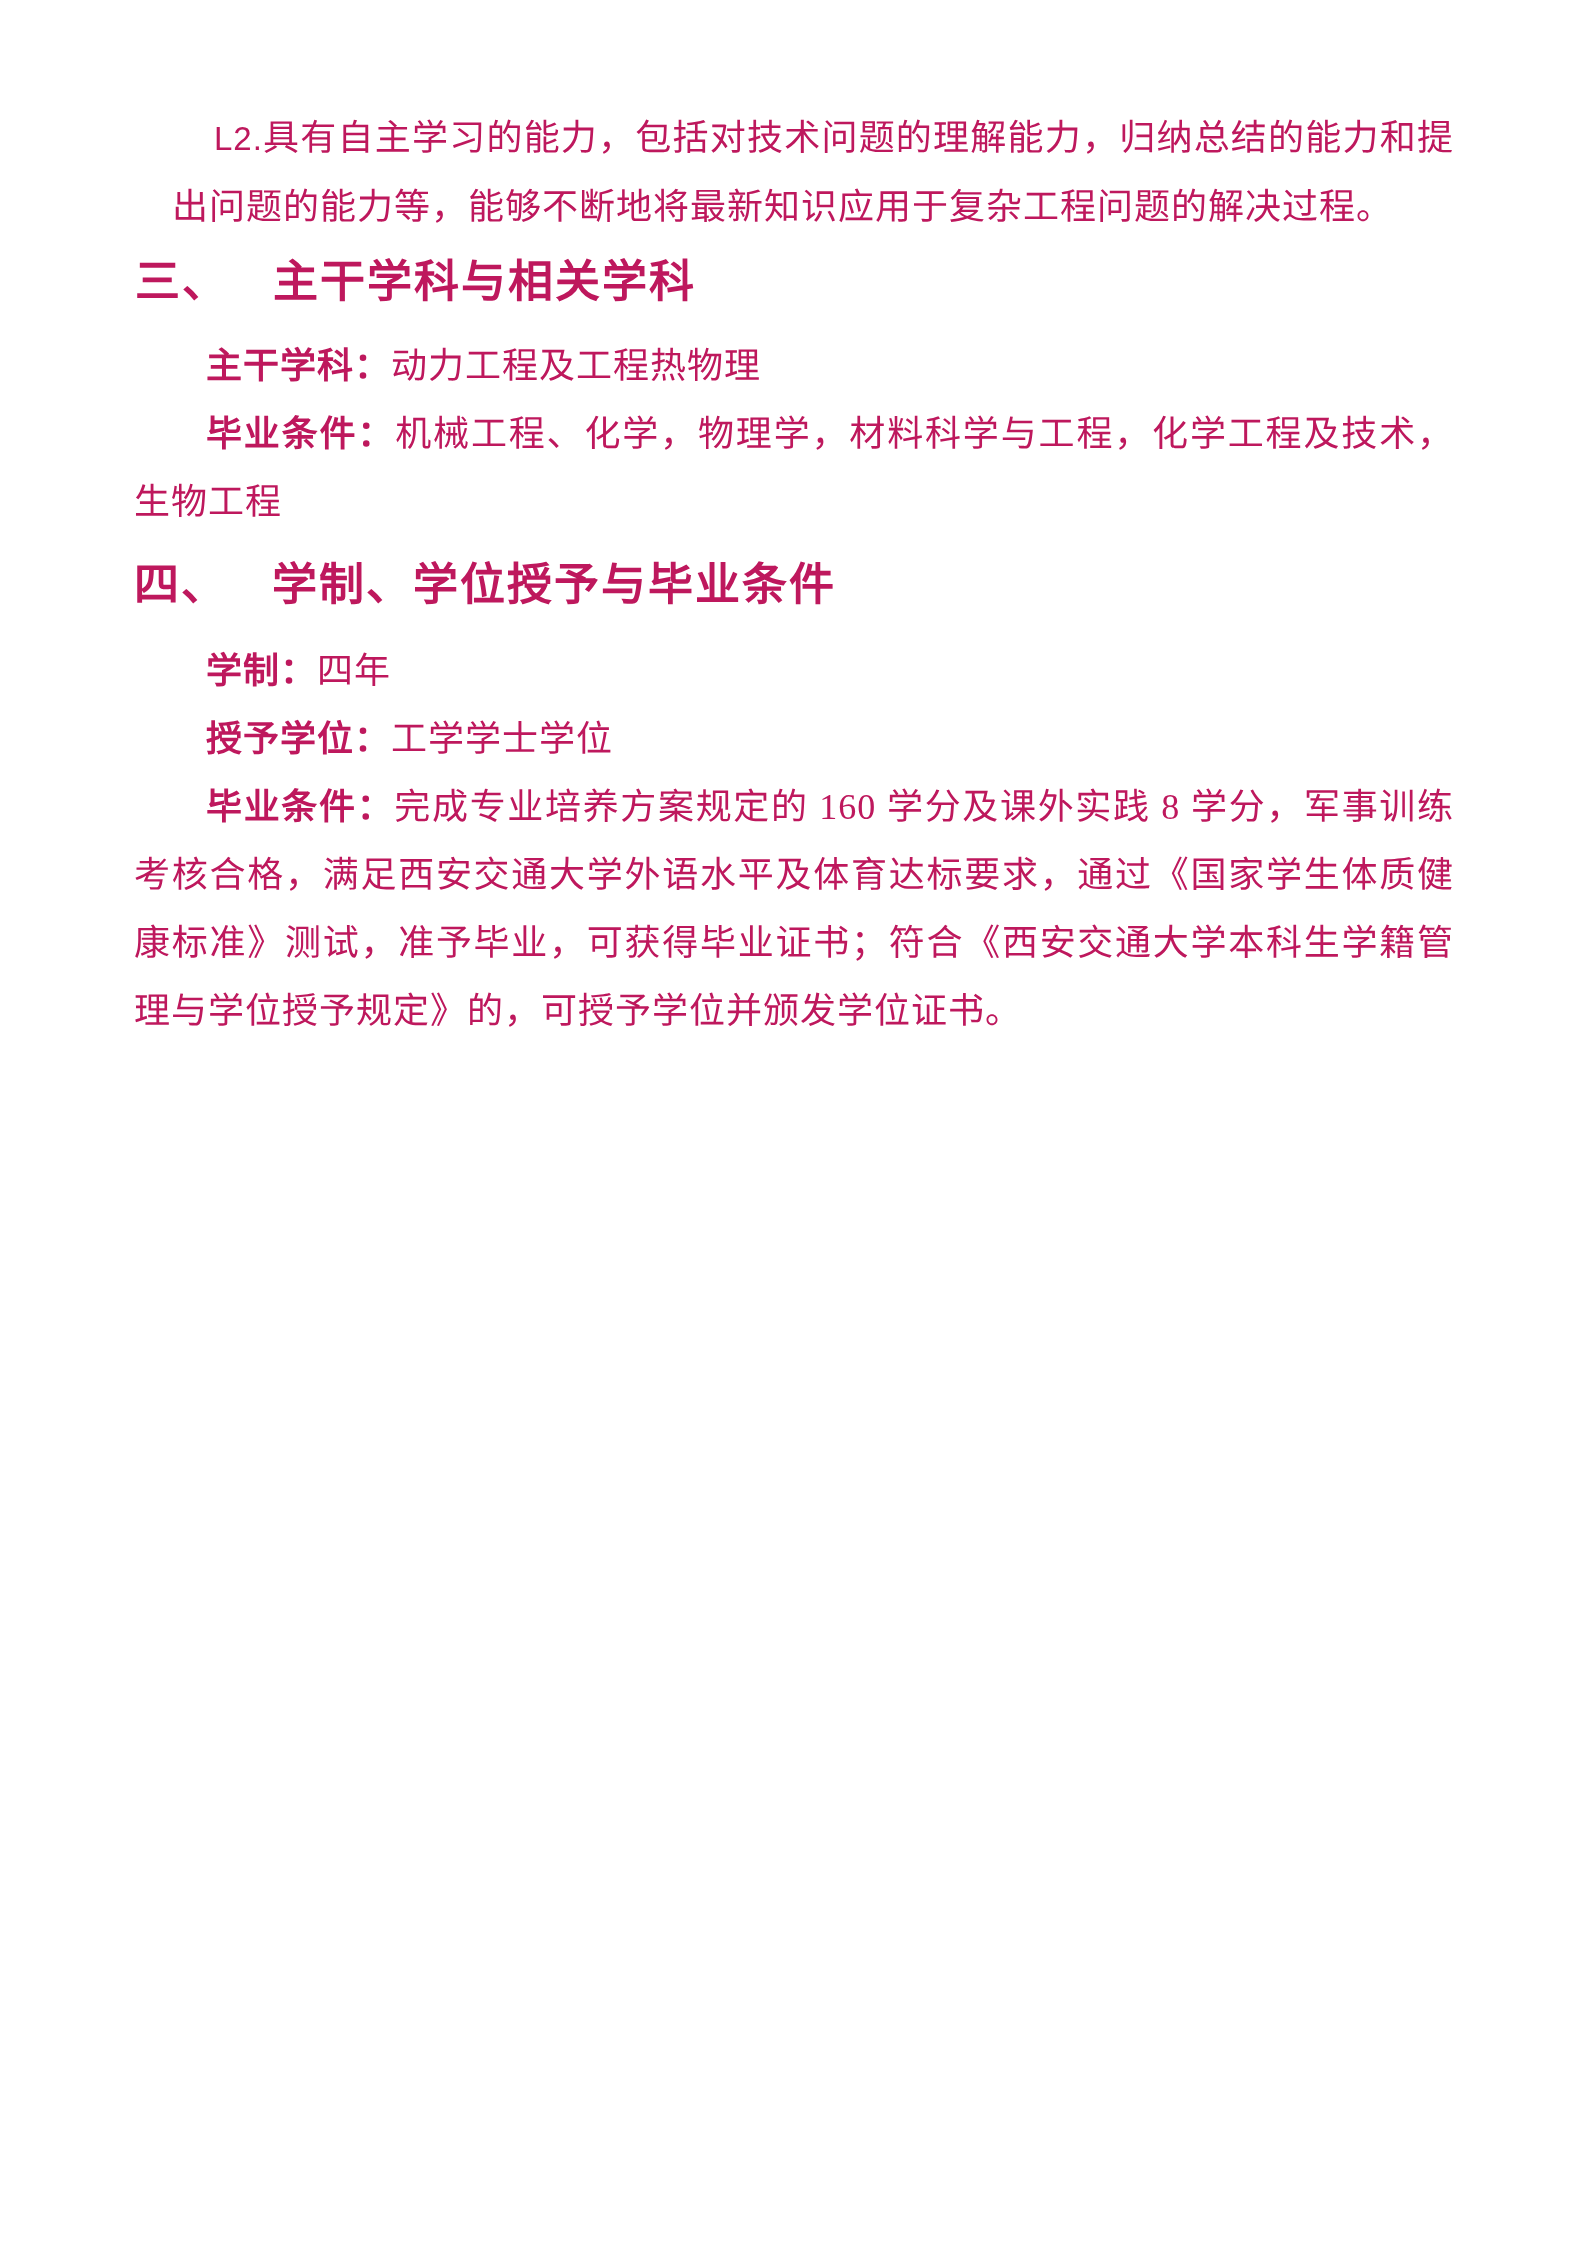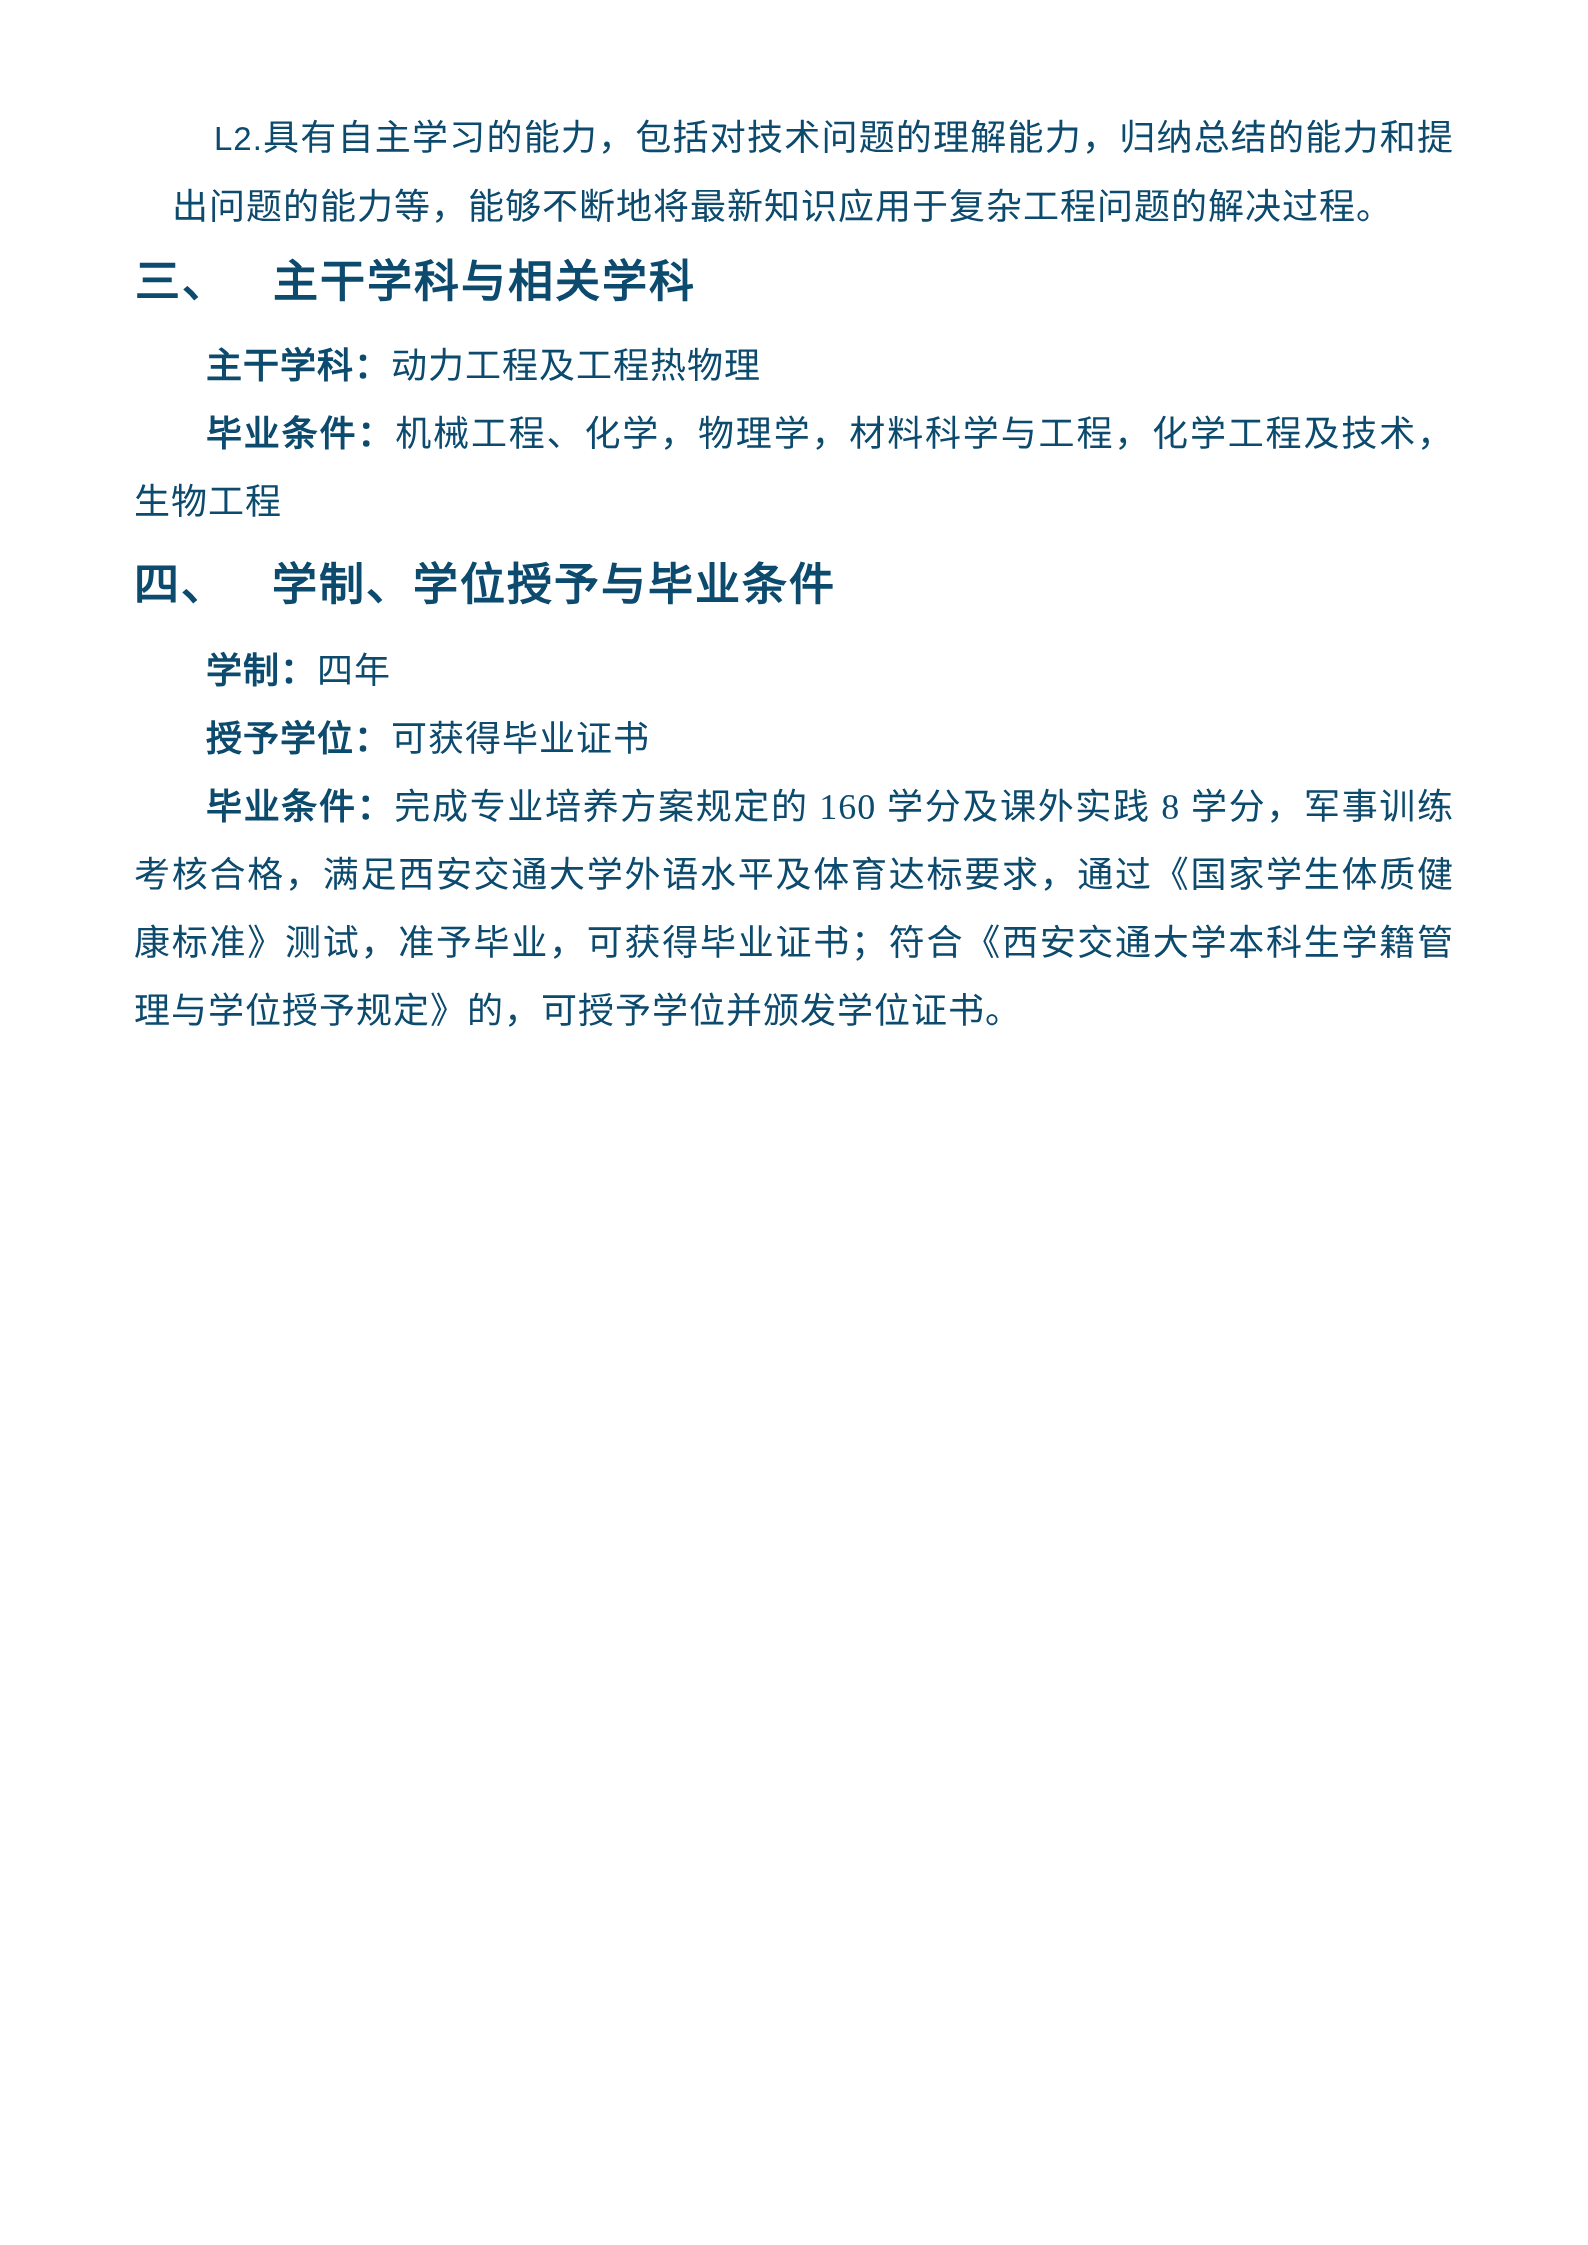--- a/index.html
+++ b/index.html
@@ -5,21 +5,21 @@
   html, body {
     margin: 0;
     padding: 0;
     background: #ffffff;
   }
   .page {
     position: relative;
     width: 1588px;
     height: 2245px;
     background: #ffffff;
-    color: #0c4a6e;
+    color: #be185d;
     overflow: hidden;
     font-family: "Liberation Serif", "DejaVu Serif", serif;
   }
   .doc {
     position: absolute;
     top: 104px;
     left: 134px;
     width: 1320px;
   }
   .body {
@@ -77,18 +77,18 @@
     <h2 class="heading h3"><span class="h-num">三、</span><span class="h-title">主干学科与相关学科</span></h2>
 
     <p class="body para-term"><span class="term-label">主干学科：</span><span>动力工程及工程热物理</span></p>
 
     <p class="body para-term last-left"><span class="term-label">毕业条件：</span><span>机械工程、化学，物理学，材料科学与工程，化学工程及技术，生物工程</span></p>
 
     <h2 class="heading h4"><span class="h-num">四、</span><span class="h-title">学制、学位授予与毕业条件</span></h2>
 
     <p class="body para-term"><span class="term-label">学制：</span><span>四年</span></p>
 
-    <p class="body para-term"><span class="term-label">授予学位：</span><span>可获得毕业证书</span></p>
+    <p class="body para-term"><span class="term-label">授予学位：</span><span>工学学士学位</span></p>
 
     <p class="body para-term last-left"><span class="term-label">毕业条件：</span><span>完成专业培养方案规定的 160 学分及课外实践 8 学分，军事训练考核合格，满足西安交通大学外语水平及体育达标要求，通过《国家学生体质健康标准》测试，准予毕业，可获得毕业证书；符合《西安交通大学本科生学籍管理与学位授予规定》的，可授予学位并颁发学位证书。</span></p>
 
   </div>
 </div>
 
 </body></html>

